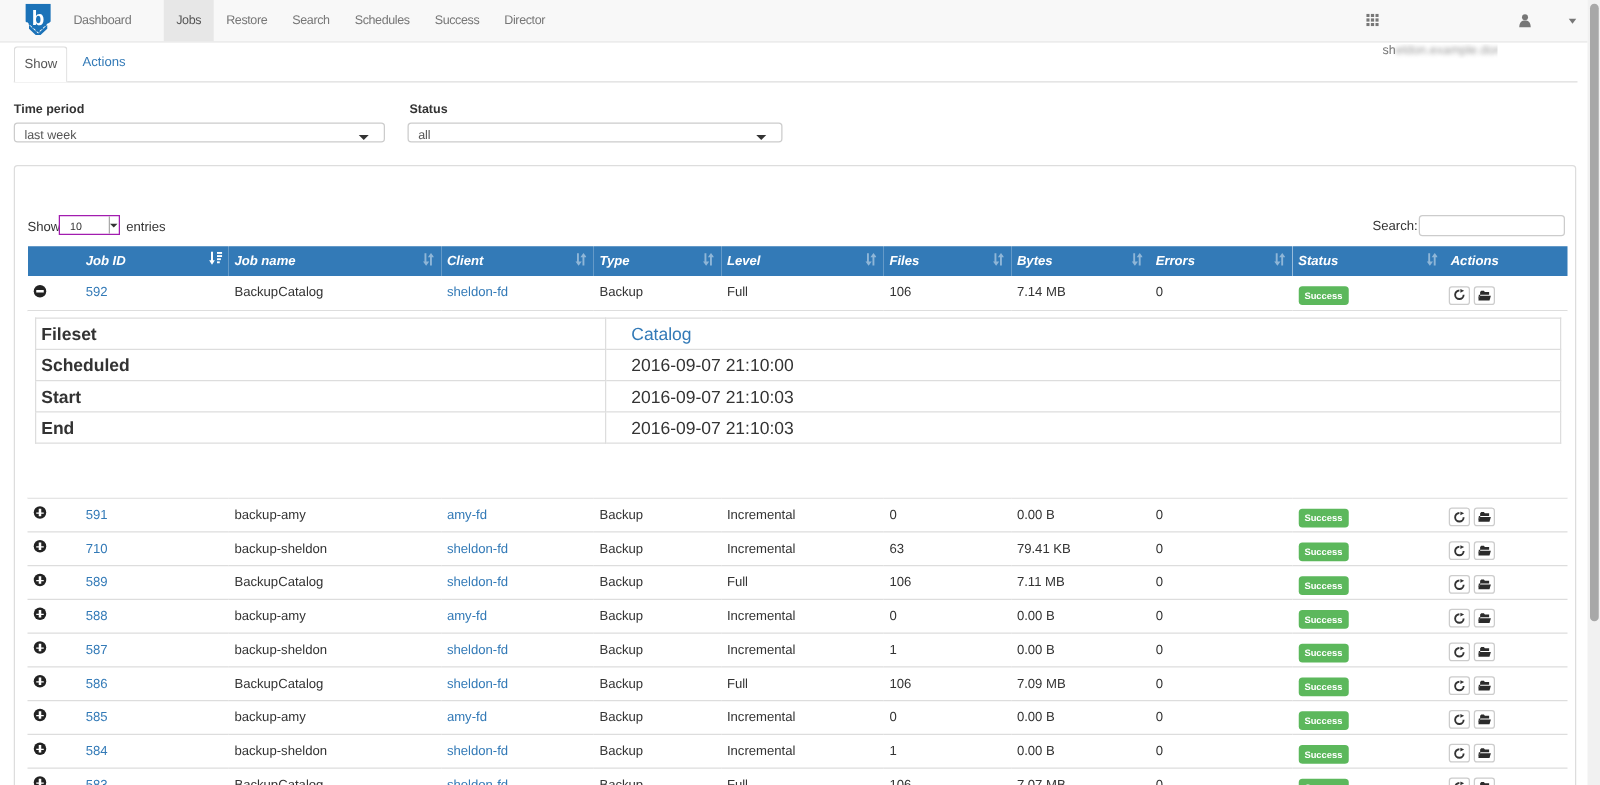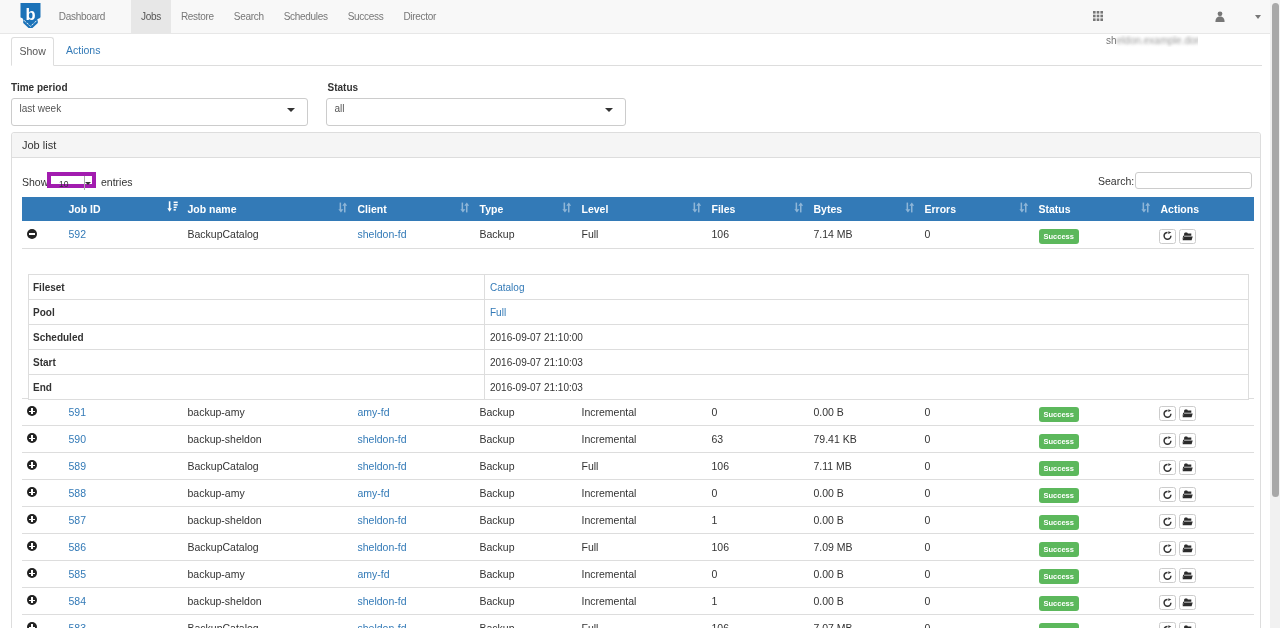--- a/index.html
+++ b/index.html
@@ -31,76 +31,76 @@
 .tabs { position:absolute; left:11px; top:37px; width:1250.5px; height:29px;
   border-bottom:1px solid #ddd; }
 .tab { position:absolute; height:28px; line-height:27px; padding:0 7.5px;
   font-size:10.5px; }
 .tab.active { left:0; top:0; background:#fff; border:1px solid #ddd;
   border-bottom:1px solid #fff; border-radius:3px 3px 0 0; color:#555; height:29px; }
 .tab.link { left:43px; top:0; color:#337ab7; padding:0 12px; }
 
 
 .flabel { position:absolute; font-weight:bold; font-size:10px; color:#333; }
-.fselect { position:absolute; height:28px; border:1px solid #ccc; border-radius:3px;
+.fselect { position:absolute; height:16px; border:1px solid #ccc; border-radius:3px;
   background:#fff; font-size:10px; color:#555; line-height:20px; padding-left:7.5px; }
 .fselect .arr { position:absolute; right:12px; top:9px; width:0; height:0;
   border-left:4px solid transparent; border-right:4px solid transparent;
   border-top:4px solid #333; }
 
 
 .panel { position:absolute; left:11px; top:132px; width:1250px; height:600px;
   border:1px solid #ddd; border-radius:3px 3px 0 0; background:#fff; }
 .panel-heading { height:25px; background:#f5f5f5; border-bottom:1px solid #ddd;
   line-height:25px; padding-left:10px; font-size:11px; color:#333;
   border-radius:3px 3px 0 0; }
 
 
 .lenlbl { position:absolute; font-size:10.5px; color:#333; }
 .lensel { position:absolute; left:35px; top:39px; width:49px; height:16px;
-  border:4px solid #a21caf; background:#fff; font-size:9px; color:#333; }
+  border:1px solid #a21caf; background:#fff; font-size:9px; color:#333; }
 .lensel .txt { position:absolute; left:8px; top:3px; font-size:8.5px; }
 .lensel .btn { position:absolute; right:0; top:0; width:8.5px; height:14px;
   border-left:1px solid #aaa; }
 .lensel .tri { position:absolute; right:1.5px; top:6px; width:0; height:0;
   border-left:3px solid transparent; border-right:3px solid transparent;
   border-top:3.5px solid #333; }
 .searchlbl { position:absolute; font-size:10.5px; color:#333; }
 .searchbox { position:absolute; left:1123px; top:38.5px; width:117px; height:17.5px;
   border:1px solid #ccc; border-radius:3px; background:#fff; }
 
 
 .jtable { position:absolute; left:10px; top:63.5px; width:1232px;
   border-collapse:collapse; table-layout:fixed; font-size:10.5px; }
 .jtable th { background:#337ab7; color:#fff; font-weight:bold; text-align:left;
-  height:24.5px; padding:0 0 0 4.5px; position:relative; font-size:10.5px; }
+  height:24.5px; padding:0 0 0 4.5px; position:relative; font-size:10.5px;font-style:italic; }
 .jtable td { height:27px; border-bottom:1px solid #ddd; padding:0 0 0 4.5px;
   color:#333; background:#fff; }
 .sorticons { position:absolute; right:6px; top:5.5px; opacity:0.45; }
 .sortactive { position:absolute; right:5px; top:4.8px; }
 
 .expicon { display:inline-block; width:10px; height:10px; border-radius:50%;
   background:#222; position:relative; vertical-align:middle; top:-1.5px; }
 .expicon:before { content:""; position:absolute; left:2px; top:4.5px; width:6px;
   height:1.6px; background:#fff; }
 .expicon.plus:after { content:""; position:absolute; left:4.2px; top:2px;
   width:1.6px; height:6px; background:#fff; }
 
 .badge-s { display:inline-block; background:#5cb85c; color:#fff; font-weight:bold;
   font-size:7.5px; padding:3px 5px; border-radius:3px; position:relative; top:2.5px; }
 
 .acts { display:flex; gap:2.5px; margin-left:-1.5px; position:relative; top:2px; }
 .abtn { display:flex; width:17px; height:14.5px; border:1px solid #ccc;
   border-radius:2.5px; background:#fff; align-items:center; justify-content:center; }
 
 
-.dtable { position:absolute; border-collapse:collapse; font-size:10px;margin-top:20px; }
+.dtable { position:absolute; border-collapse:collapse; font-size:14px; }
 .dtable td { border:1px solid #ddd; height:25px; background:#fff; }
 .dtable td.k { font-weight:bold; padding-left:4px; width:456px; }
-.dtable td.v { padding-left:5px; }
+.dtable td.v { padding-left:20px; }
 
 
 .sbar { position:absolute; right:0; top:0; width:10px; height:628px; background:#f1f1f1; z-index:99; }
 .sthumb { position:absolute; right:1px; top:3px; width:7px; height:494px;
   background:#a8a8a8; border-radius:4px; }
 </style>
 </head>
 <body>
 <div class="navbar">
   <div class="brand">
@@ -160,21 +160,20 @@
   <div class="tab active">Show</div>
   <div class="tab link">Actions</div>
 </div>
 
 <div class="flabel" style="left:11px; top:82px;">Time period</div>
 <div class="fselect" style="left:11px; top:98px; width:297px;">last week<span class="arr"></span></div>
 <div class="flabel" style="left:327.5px; top:82px;">Status</div>
 <div class="fselect" style="left:326px; top:98px; width:300px;">all<span class="arr"></span></div>
 
 <div class="panel">
-  <div class="panel-heading">Job list</div>
   <div class="lenlbl" style="left:10px; top:43px;">Show</div>
   <div class="lensel">
     <span class="txt">10</span>
     <span class="btn"></span>
       <span class="tri"></span>
   </div>
   <div class="lenlbl" style="left:89px; top:43px;">entries</div>
   <div class="searchlbl" style="left:1086px; top:42px;">Search:</div>
   <div class="searchbox"></div>
 
@@ -301,24 +300,20 @@
     </tr>
     <tr class="detailrow">
       <td colspan="11" style="height:150px; padding:0; position:relative;">
         <table class="dtable" style="left:6px; top:5.5px; width:1221px;">
           <tbody>
                 <tr>
                   <td class="k">Fileset</td>
                   <td class="v"><a>Catalog</a></td>
                 </tr>
           <tr>
-                  <td class="k">Pool</td>
-                  <td class="v"><a>Full</a></td>
-                </tr>
-          <tr>
                   <td class="k">Scheduled</td>
                   <td class="v">2016-09-07 21:10:00</td>
                 </tr>
           <tr>
                   <td class="k">Start</td>
                   <td class="v">2016-09-07 21:10:03</td>
                 </tr>
           <tr>
                   <td class="k">End</td>
                   <td class="v">2016-09-07 21:10:03</td>
@@ -350,21 +345,21 @@
                 <svg width="11" height="9" viewBox="0 0 11 9">
                   <path d="M0.4 8 L1.1 3.8 h1 V1.5 l0.9 -0.9 h2.1 l0.8 0.9 h3.4 v2.2 h-6.9 z" fill="#2b2b2b"></path>
                   <path d="M1.7 4.5 h9 L9.6 8.3 H0.7 z" fill="#2b2b2b"></path>
                 </svg>
               </span>
             </div>
           </td>
     </tr>
     <tr>
       <td style="padding-left:5px;"><span class="expicon plus"></span></td>
-      <td><a>590</a></td>
+      <td><a>710</a></td>
           <td>backup-sheldon</td>
           <td><a>sheldon-fd</a></td>
       <td>Backup</td>
           <td>Incremental</td>
           <td>63</td>
           <td>79.41 KB</td>
           <td>0</td>
       <td><span class="badge-s">Success</span></td>
       <td>
             <div class="acts">

